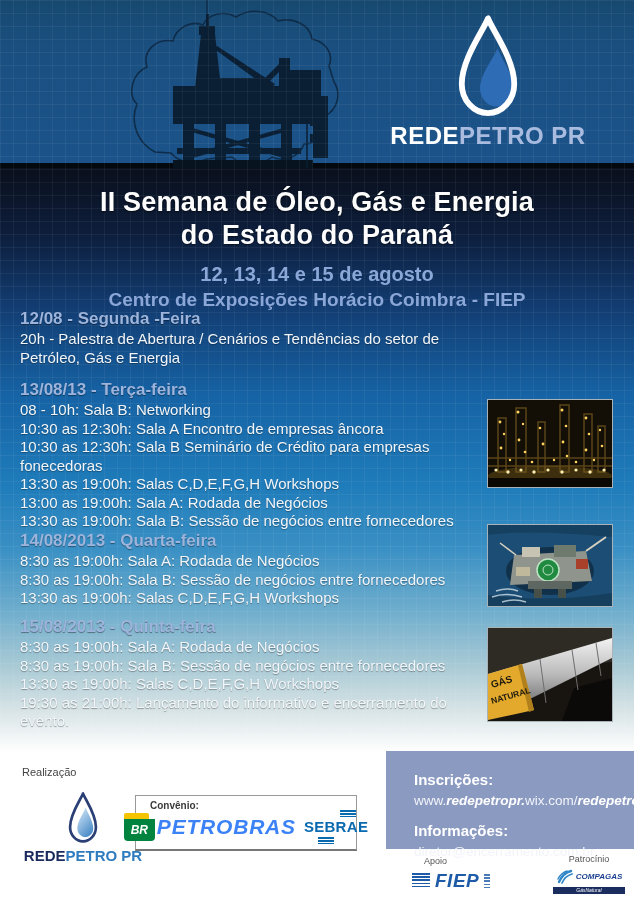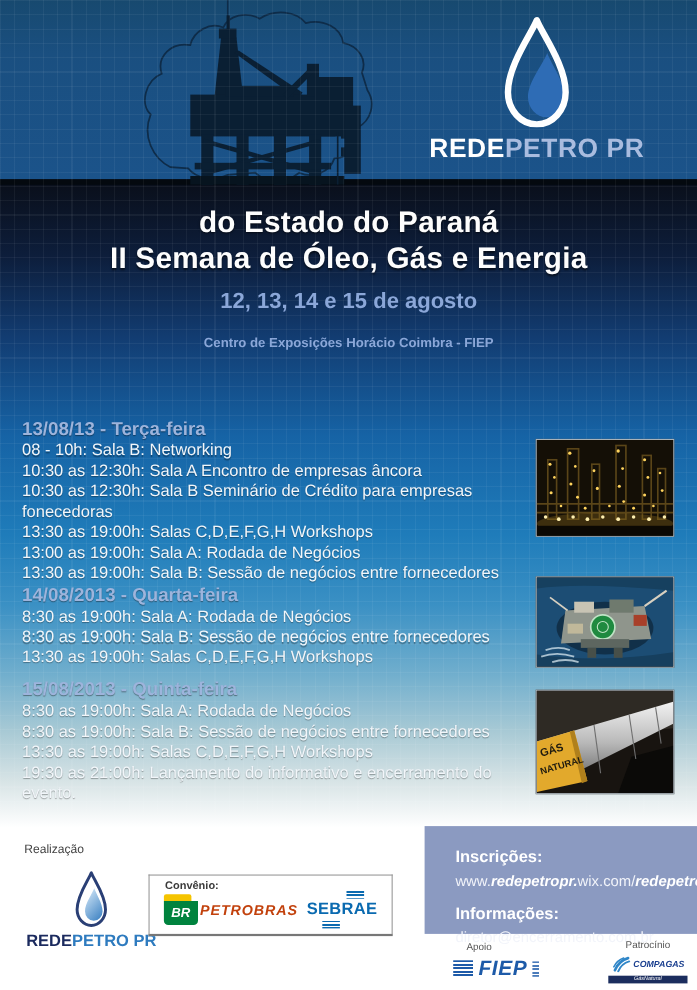--- a/index.html
+++ b/index.html
@@ -32,21 +32,21 @@
   .brand { position:absolute; left:368px; top:14px; width:240px; text-align:center; z-index:3; }
   .brand .drop-svg { display:block; margin:0 auto; }
   .brand-text { margin-top:6px; font-size:24px; font-weight:bold; letter-spacing:.5px; white-space:nowrap; }
   .brand-text .t-rede { color:#ffffff; }
   .brand-text .t-petro { color:#a9bcdf; }
   
   .title-block { position:absolute; left:0; top:186px; width:634px; text-align:center; z-index:3; }
   .title-line { color:#fdfdfd; font-size:27px; font-weight:bold; line-height:33px; letter-spacing:.2px;
     text-shadow:0 1px 2px rgba(0,0,0,.6); }
   .title-dates { margin-top:11px; color:#8ba7d8; font-size:20px; font-weight:bold; }
-  .title-venue { margin-top:18px; color:#8ba7d8; font-size:12px; font-weight:bold; }
+  .title-venue { margin-top:3px; color:#8ba7d8; font-size:19px; font-weight:bold; }
   
   .sched-section { position:absolute; left:20px; width:465px; z-index:3; }
   .sched-heading { color:#9db4dc; font-size:17px; font-weight:bold; line-height:22px;
     text-shadow:0 1px 1px rgba(0,0,0,.4); }
   .sched-item { color:#f2f6fa; font-size:15px; line-height:18.5px;
     text-shadow:0 1px 1px rgba(0,0,0,.35); }
   #sec-0 { top:308px; } #sec-1 { top:379px; } #sec-2 { top:530px; } #sec-3 { top:616px; }
   
   .photo { position:absolute; z-index:3; border:1px solid rgba(225,238,246,.75); background:#000; }
   #photo-refinery { left:487px; top:399px; width:126px; height:89px; }
@@ -63,21 +63,21 @@
   .footer-logo-text .t-petro { color:#2e7bbf; }
   .convenio-box { position:absolute; left:135px; top:43px; width:222px; height:56px;
     background:#fff; border:1px solid #999; border-bottom:2px solid #777; }
   .convenio-label { position:absolute; left:14px; top:4px; font-size:10px; font-weight:bold; color:#3a3a3a; }
   .convenio-logos { position:absolute; left:0; top:17px; width:100%; display:flex; align-items:center; justify-content:center; gap:8px; }
   .br-badge { position:relative; width:25px; height:28px; flex:0 0 auto; }
   .br-badge .br-yellow { position:absolute; left:0; top:0; width:25px; height:6px; background:#f5c400; border-radius:2px 2px 0 0; }
   .br-badge .br-green { position:absolute; left:0; top:6px; width:31px; height:22px; background:#00833e; border-radius:0 0 4px 4px;
     display:flex; align-items:center; justify-content:center; }
   .br-badge .br-green span { color:#fff; font-size:12px; font-weight:bold; font-style:italic; }
-  .petrobras-name { color:#c2410c; font-size:13px; font-weight:bold; font-style:italic; letter-spacing:.8px; }
+  .petrobras-name { color:#3b82f6; font-size:21px; font-weight:bold; font-style:italic; letter-spacing:.8px; }
   .sebrae-wrap { position:relative; display:inline-block; }
   .sebrae-name { color:#0a6ab0; font-size:15px; font-weight:bold; letter-spacing:.3px; }
   .sebrae-stripes { position:absolute; width:16px; height:7px;
     background:repeating-linear-gradient(to bottom,#0a6ab0 0 1.6px, transparent 1.6px 3px); }
   .sebrae-stripes.top { right:12px; top:-8px; }
   .sebrae-stripes.bottom { left:14px; bottom:-8px; }
   .contact-panel { position:absolute; left:386px; top:-1px; width:248px; height:98px;
     background:#8b9ac1; color:#fff; padding:18px 10px 0 28px; }
   .contact-label { font-size:15px; font-weight:bold; line-height:22px; }
   .contact-line { font-size:13.5px; line-height:20px; color:#f2f4fa; white-space:nowrap; }
@@ -142,26 +142,30 @@
       </svg>
       <div class="brand-text">
         <span class="t-rede">REDE</span><span class="t-petro">PETRO PR</span>
       </div>
     </div>
   </header>
 
   <div class="grid-overlay"></div>
 
   <section class="title-block">
+    <div class="title-line">II Semana de Óleo, Gás e Energia</div>
     <div class="title-line">do Estado do Paraná</div>
-    <div class="title-line">II Semana de Óleo, Gás e Energia</div>
     <div class="title-dates">12, 13, 14 e 15 de agosto</div>
     <div class="title-venue">Centro de Exposições Horácio Coimbra - FIEP</div>
   </section>
 
+  <section class="sched-section" id="sec-0">
+    <div class="sched-heading">12/08 - Segunda -Feira</div>
+    <div class="sched-item">20h - Palestra de Abertura / Cenários e Tendências do setor de Petróleo, Gás e Energia</div>
+  </section>
 
   <section class="sched-section" id="sec-1">
     <div class="sched-heading">13/08/13 - Terça-feira</div>
     <div class="sched-item">08 - 10h: Sala B: Networking</div>
     <div class="sched-item">10:30 as 12:30h: Sala A Encontro de empresas âncora</div>
     <div class="sched-item">10:30 as 12:30h: Sala B Seminário de Crédito para empresas fonecedoras</div>
     <div class="sched-item">13:30 as 19:00h: Salas C,D,E,F,G,H Workshops</div>
     <div class="sched-item">13:00 as 19:00h: Sala A: Rodada de Negócios</div>
     <div class="sched-item">13:30 as 19:00h: Sala B: Sessão de negócios entre fornecedores</div>
   </section>

